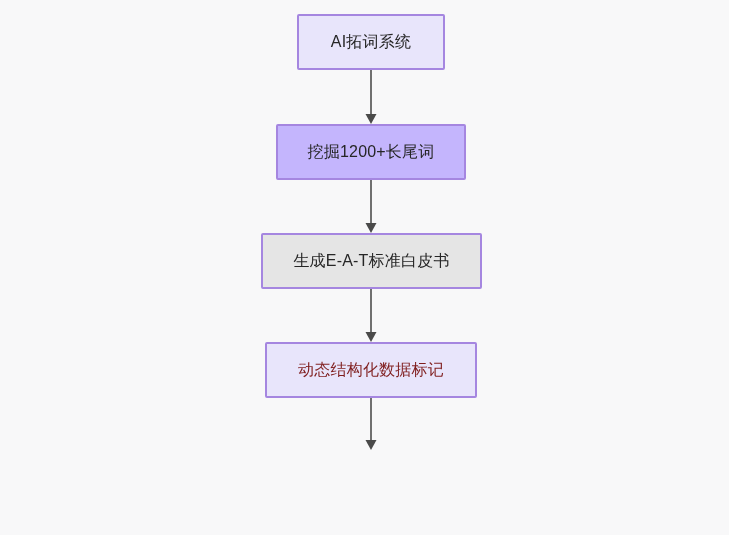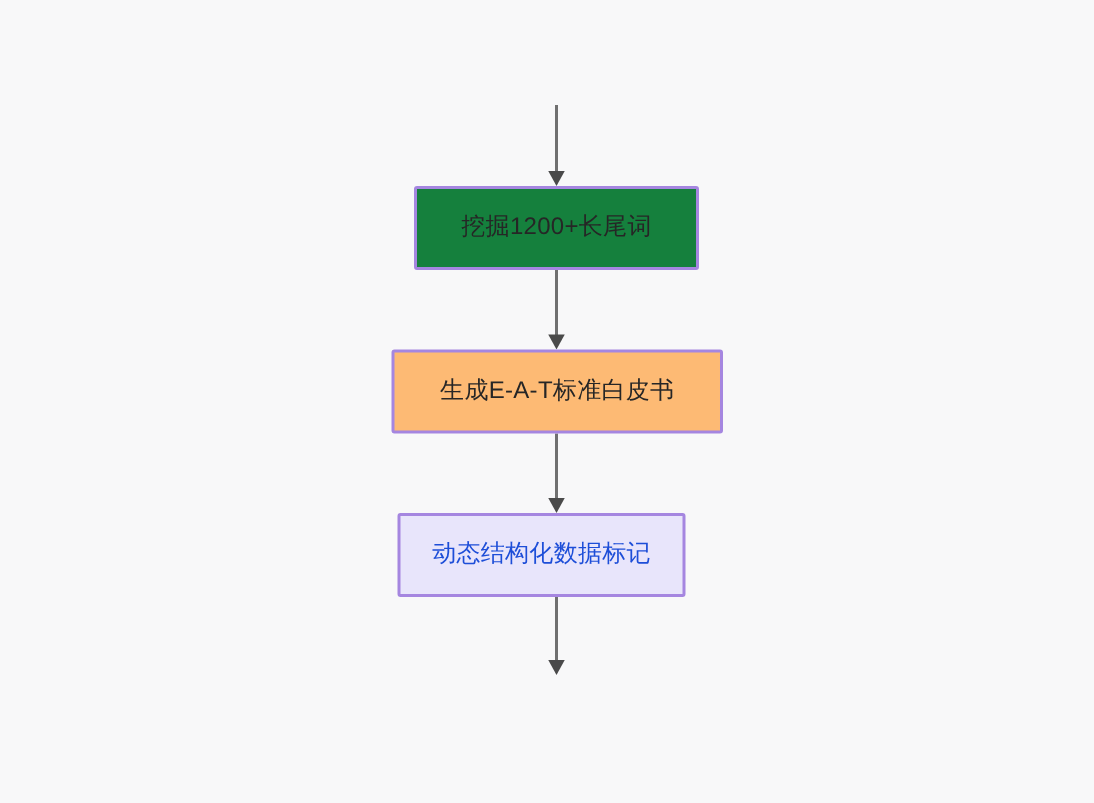--- a/index.html
+++ b/index.html
@@ -67,17 +67,18 @@
     <g>
       <line class="conn-line" x1="371" y1="289" x2="371" y2="334"></line>
       <polygon class="conn-head" points="371,342 365.5,332 376.5,332"></polygon>
     </g>
     <g>
       <line class="conn-line" x1="371" y1="398" x2="371" y2="442"></line>
       <polygon class="conn-head" points="371,450 365.5,440 376.5,440"></polygon>
     </g>
   </svg>
 
-  <div class="flow-node" id="node-1" style="left: 276px; top: 124px; width: 190px; height: 56px; background: #15803d; border-color: rgb(165, 134, 224); color: rgb(38, 38, 38);">挖掘1200+长尾词</div>
-  <div class="flow-node" id="node-2" style="left: 261px; top: 233px; width: 221px; height: 56px; background: #fdba74; border-color: rgb(165, 134, 224); color: rgb(38, 38, 38); text-align: right;">生成E-A-T标准白皮书</div>
-  <div class="flow-node" id="node-3" style="left: 265px; top: 342px; width: 192px; height: 56px; background: rgb(232, 229, 251); border-color: rgb(165, 134, 224); color: #1d4ed8;">动态结构化数据标记</div>
+  <div class="flow-node" id="node-0" style="left: 297px; top: 14px; width: 148px; height: 56px; background: rgb(232, 229, 251); border-color: rgb(165, 134, 224); color: rgb(38, 38, 38);">AI拓词系统</div>
+  <div class="flow-node" id="node-1" style="left: 276px; top: 124px; width: 190px; height: 56px; background: #c4b5fd; border-color: rgb(165, 134, 224); color: rgb(38, 38, 38);">挖掘1200+长尾词</div>
+  <div class="flow-node" id="node-2" style="left: 261px; top: 233px; width: 221px; height: 56px; background: #e5e5e5; border-color: rgb(165, 134, 224); color: rgb(38, 38, 38); text-align: right;">生成E-A-T标准白皮书</div>
+  <div class="flow-node" id="node-3" style="left: 265px; top: 342px; width: 212px; height: 56px; background: rgb(232, 229, 251); border-color: rgb(165, 134, 224); color: #7f1d1d;">动态结构化数据标记</div>
 
 </div>
 
 </body></html>

